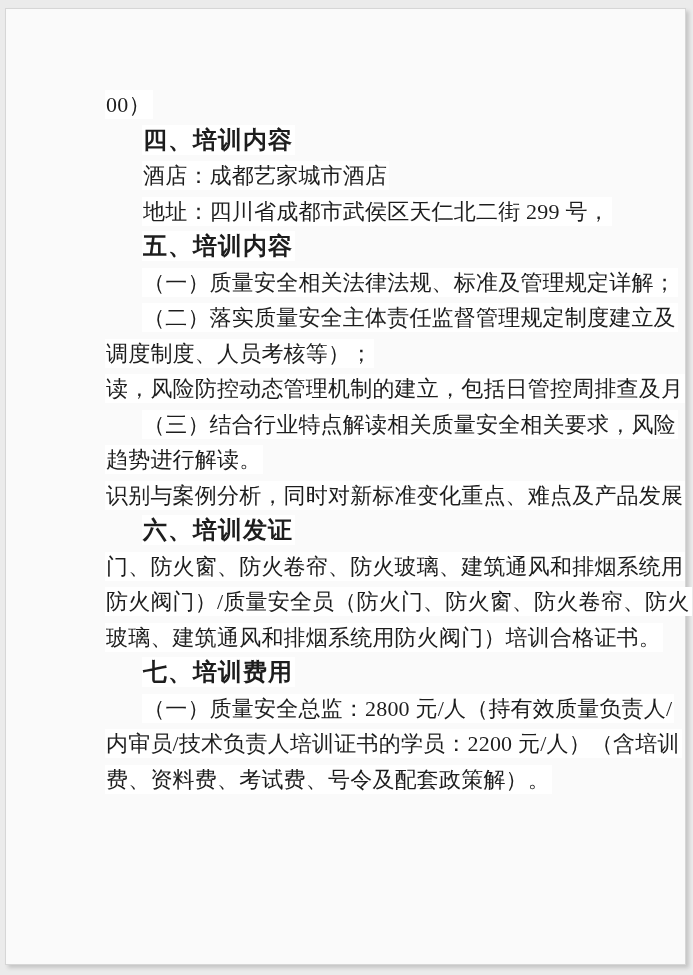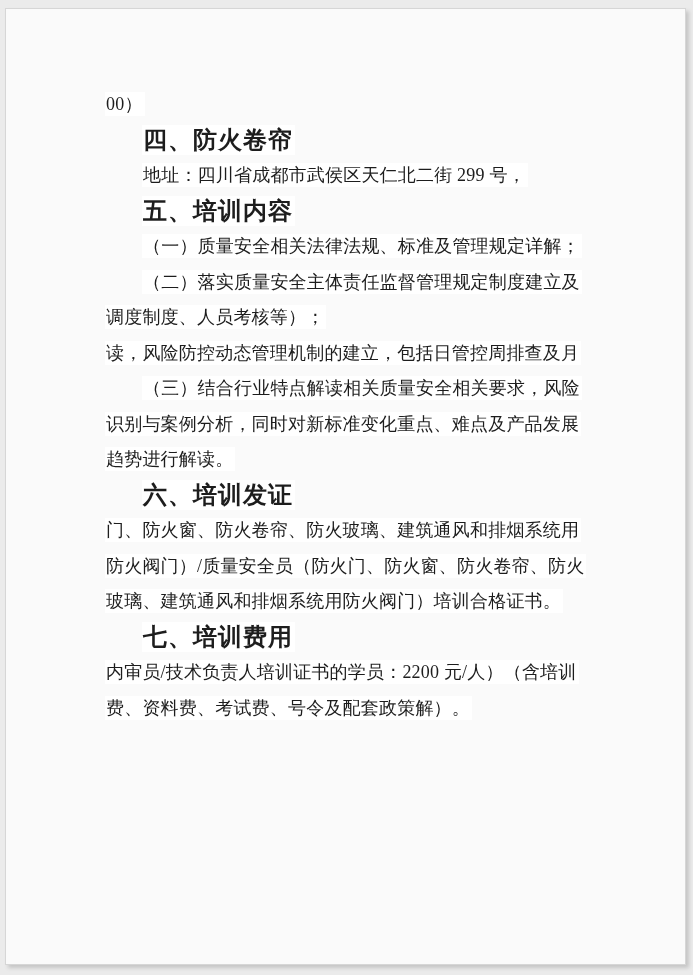--- a/index.html
+++ b/index.html
@@ -23,21 +23,21 @@
   }
   .doc-body {
     position: absolute;
     left: 0; top: 0; right: 0; bottom: 0;
     padding: 78px 97px 0 100px;
   }
   .line {
     height: 35.5px;
     line-height: 35.5px;
     white-space: nowrap;
-    font-size: 18px;
+    font-size: 22px;
     color: var(--text-color, #1d1d1d);
     letter-spacing: 0.2px;
   }
   .line.heading {
     font-size: 24px;
     font-weight: 700;
     letter-spacing: 1px;
   }
   .line.indent { padding-left: 37px; }
   .hl {
@@ -46,32 +46,34 @@
     padding: 2px 0;
   }
 </style>
 </head>
 <body>
 
 <div class="canvas">
   <div class="paper">
     <div class="doc-body" id="doc-body">
         <div class="line"><span class="hl">00）</span></div>
-        <div class="line heading indent"><span class="hl">四、防火卷帘</span></div>
+        <div class="line heading indent"><span class="hl">四、培训内容</span></div>
+        <div class="line indent"><span class="hl">酒店：成都艺家城市酒店</span></div>
         <div class="line indent"><span class="hl">地址：四川省成都市武侯区天仁北二街 299 号，</span></div>
         <div class="line heading indent"><span class="hl">五、培训内容</span></div>
         <div class="line indent"><span class="hl">（一）质量安全相关法律法规、标准及管理规定详解；</span></div>
         <div class="line indent"><span class="hl">（二）落实质量安全主体责任监督管理规定制度建立及</span></div>
         <div class="line"><span class="hl">调度制度、人员考核等）；</span></div>
         <div class="line"><span class="hl">读，风险防控动态管理机制的建立，包括日管控周排查及月</span></div>
         <div class="line indent"><span class="hl">（三）结合行业特点解读相关质量安全相关要求，风险</span></div>
+        <div class="line"><span class="hl">趋势进行解读。</span></div>
         <div class="line"><span class="hl">识别与案例分析，同时对新标准变化重点、难点及产品发展</span></div>
-        <div class="line"><span class="hl">趋势进行解读。</span></div>
         <div class="line heading indent"><span class="hl">六、培训发证</span></div>
         <div class="line"><span class="hl">门、防火窗、防火卷帘、防火玻璃、建筑通风和排烟系统用</span></div>
         <div class="line"><span class="hl">防火阀门）/质量安全员（防火门、防火窗、防火卷帘、防火</span></div>
         <div class="line"><span class="hl">玻璃、建筑通风和排烟系统用防火阀门）培训合格证书。</span></div>
         <div class="line heading indent"><span class="hl">七、培训费用</span></div>
+        <div class="line indent"><span class="hl">（一）质量安全总监：2800 元/人（持有效质量负责人/</span></div>
         <div class="line"><span class="hl">内审员/技术负责人培训证书的学员：2200 元/人）（含培训</span></div>
         <div class="line"><span class="hl">费、资料费、考试费、号令及配套政策解）。</span></div>
       </div>
   </div>
 </div>
 
 </body></html>

